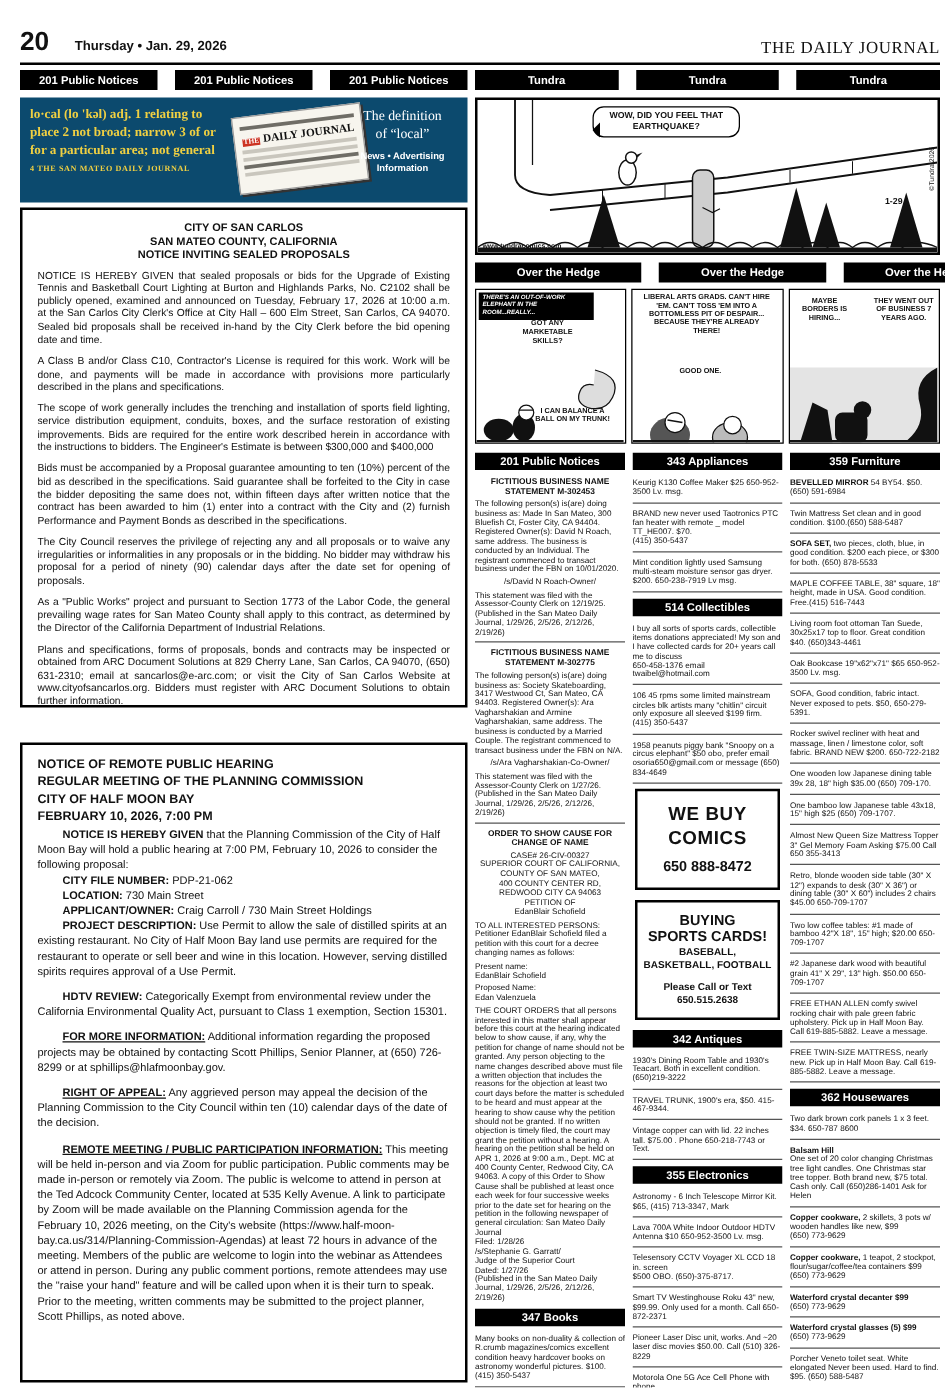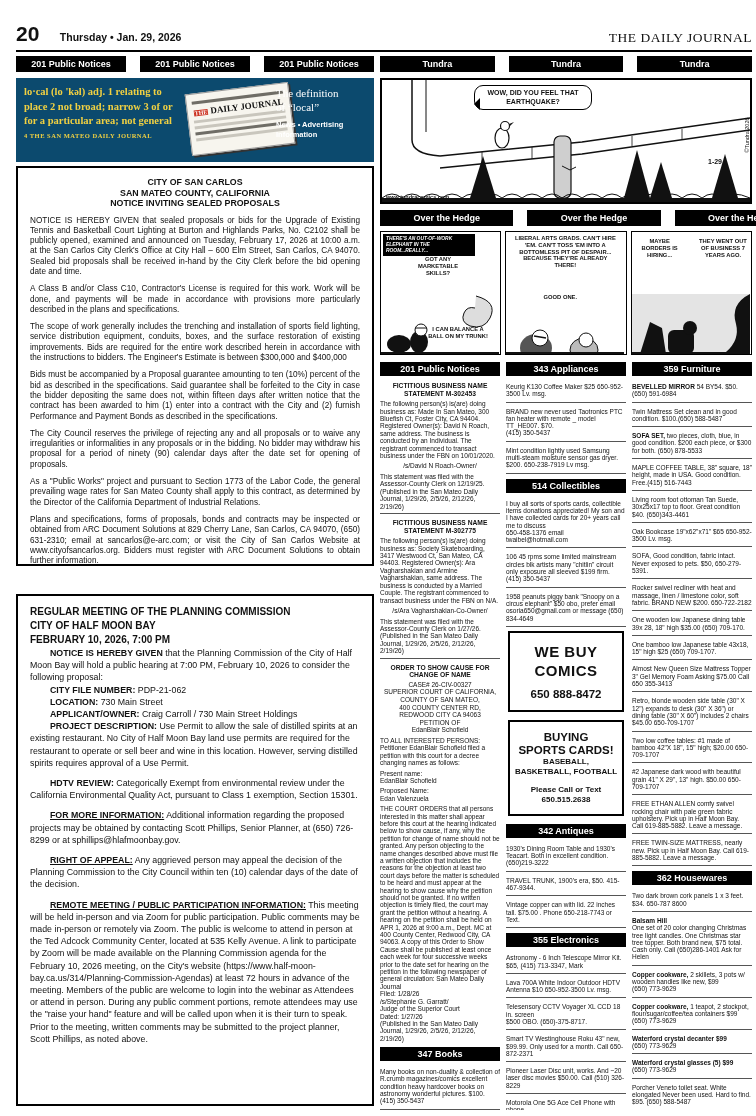--- a/index.html
+++ b/index.html
@@ -22,21 +22,21 @@
 
   
   #local-ad { position:absolute; top:78px; left:16px; width:358px; height:84px; background:#0c4a6e; overflow:hidden; }
   #ad-def { position:absolute; left:8px; top:7px; width:158px; font-family:"Liberation Serif", serif; font-weight:bold; font-size:10.5px; line-height:14.5px; color:#f0d042; }
   #ad-def .tiny { font-size:6.5px; letter-spacing:0.5px; }
   #ad-paper { position:absolute; left:172px; top:10px; width:104px; height:62px; background:#f7f5ee; transform:rotate(-7deg); border:1px solid #999; box-shadow:2px 2px 0 #333; padding:4px 3px; }
   #ad-paper .mast { font-family:"Liberation Serif", serif; font-weight:bold; font-size:9px; color:#111; text-align:center; }
   #ad-paper .mast .red { background:#c32; color:#fff; font-size:6px; padding:0 1px; }
   .pline { height:3px; background:#c9c6bd; margin:3px 2px; }
   .pline.dark { background:#6f6d66; }
-  #ad-right { position:absolute; right:6px; top:9px; width:92px; text-align:left; color:#fff; }
+  #ad-right { position:absolute; right:6px; top:9px; width:92px; text-align:center; color:#fff; }
   #ad-right .deftitle { font-family:"Liberation Serif", serif; font-size:11px; line-height:13.5px; }
   #ad-right .adsub { font-size:7.5px; font-weight:bold; line-height:10px; margin-top:6px; }
 
   
   .lbox { position:absolute; left:16px; width:358px; border:2px solid #000; background:#fff; padding:9px 12px; overflow:hidden; }
   #sc-box  { top:166px; height:400px; }
   #hmb-box { top:594px; height:512px; }
   .sc-title { text-align:center; font-weight:bold; font-size:8.8px; line-height:10.5px; }
   .sc-p { font-size:8.2px; line-height:10.3px; text-align:justify; margin-top:7px; }
   .hmb-h { font-weight:bold; font-size:10px; line-height:14px; }
@@ -207,20 +207,21 @@
     <p class="sc-p">The scope of work generally includes the trenching and installation of sports field lighting, service distribution equipment, conduits, boxes, and the surface restoration of existing improvements. Bids are required for the entire work described herein in accordance with the instructions to bidders. The Engineer's Estimate is between $300,000 and $400,000</p>
     <p class="sc-p">Bids must be accompanied by a Proposal guarantee amounting to ten (10%) percent of the bid as described in the specifications. Said guarantee shall be forfeited to the City in case the bidder depositing the same does not, within fifteen days after written notice that the contract has been awarded to him (1) enter into a contract with the City and (2) furnish Performance and Payment Bonds as described in the specifications.</p>
     <p class="sc-p">The City Council reserves the privilege of rejecting any and all proposals or to waive any irregularities or informalities in any proposals or in the bidding. No bidder may withdraw his proposal for a period of ninety (90) calendar days after the date set for opening of proposals.</p>
     <p class="sc-p">As a "Public Works" project and pursuant to Section 1773 of the Labor Code, the general prevailing wage rates for San Mateo County shall apply to this contract, as determined by the Director of the California Department of Industrial Relations.</p>
     <p class="sc-p">Plans and specifications, forms of proposals, bonds and contracts may be inspected or obtained from ARC Document Solutions at 829 Cherry Lane, San Carlos, CA 94070, (650) 631-2310; email at sancarlos@e-arc.com; or visit the City of San Carlos Website at www.cityofsancarlos.org. Bidders must register with ARC Document Solutions to obtain further information.</p>
     <p class="sc-p">Bidders are directed to the Instructions for Bidders for additional contract requirements.</p>
 
   </div>
 
   <div id="hmb-box" class="lbox">
+    <div class="hmb-h">NOTICE OF REMOTE PUBLIC HEARING</div>
     <div class="hmb-h">REGULAR MEETING OF THE PLANNING COMMISSION</div>
     <div class="hmb-h">CITY OF HALF MOON BAY</div>
     <div class="hmb-h">FEBRUARY 10, 2026, 7:00 PM</div>
     <p class="hmb-p tight"><span class="hmb-lead">NOTICE IS HEREBY GIVEN</span><span> that the Planning Commission of the City of Half Moon Bay will hold a public hearing at 7:00 PM, February 10, 2026 to consider the following proposal:</span></p>
     <p class="hmb-p tight"><span class="hmb-lead">CITY FILE NUMBER:</span><span> PDP-21-062</span></p>
     <p class="hmb-p tight"><span class="hmb-lead">LOCATION:</span><span> 730 Main Street</span></p>
     <p class="hmb-p tight"><span class="hmb-lead">APPLICANT/OWNER:</span><span> Craig Carroll / 730 Main Street Holdings</span></p>
     <p class="hmb-p tight"><span class="hmb-lead">PROJECT DESCRIPTION:</span><span> Use Permit to allow the sale of distilled spirits at an existing restaurant. No City of Half Moon Bay land use permits are required for the restaurant to operate or sell beer and wine in this location. However, serving distilled spirits requires approval of a Use Permit.</span></p>
     <p class="hmb-p"><span class="hmb-lead">HDTV REVIEW:</span><span> Categorically Exempt from environmental review under the California Environmental Quality Act, pursuant to Class 1 exemption, Section 15301.</span></p>
     <p class="hmb-p"><span class="hmb-lead u">FOR MORE INFORMATION:</span><span> Additional information regarding the proposed projects may be obtained by contacting Scott Phillips, Senior Planner, at (650) 726-8299 or at sphillips@hlafmoonbay.gov.</span></p>

